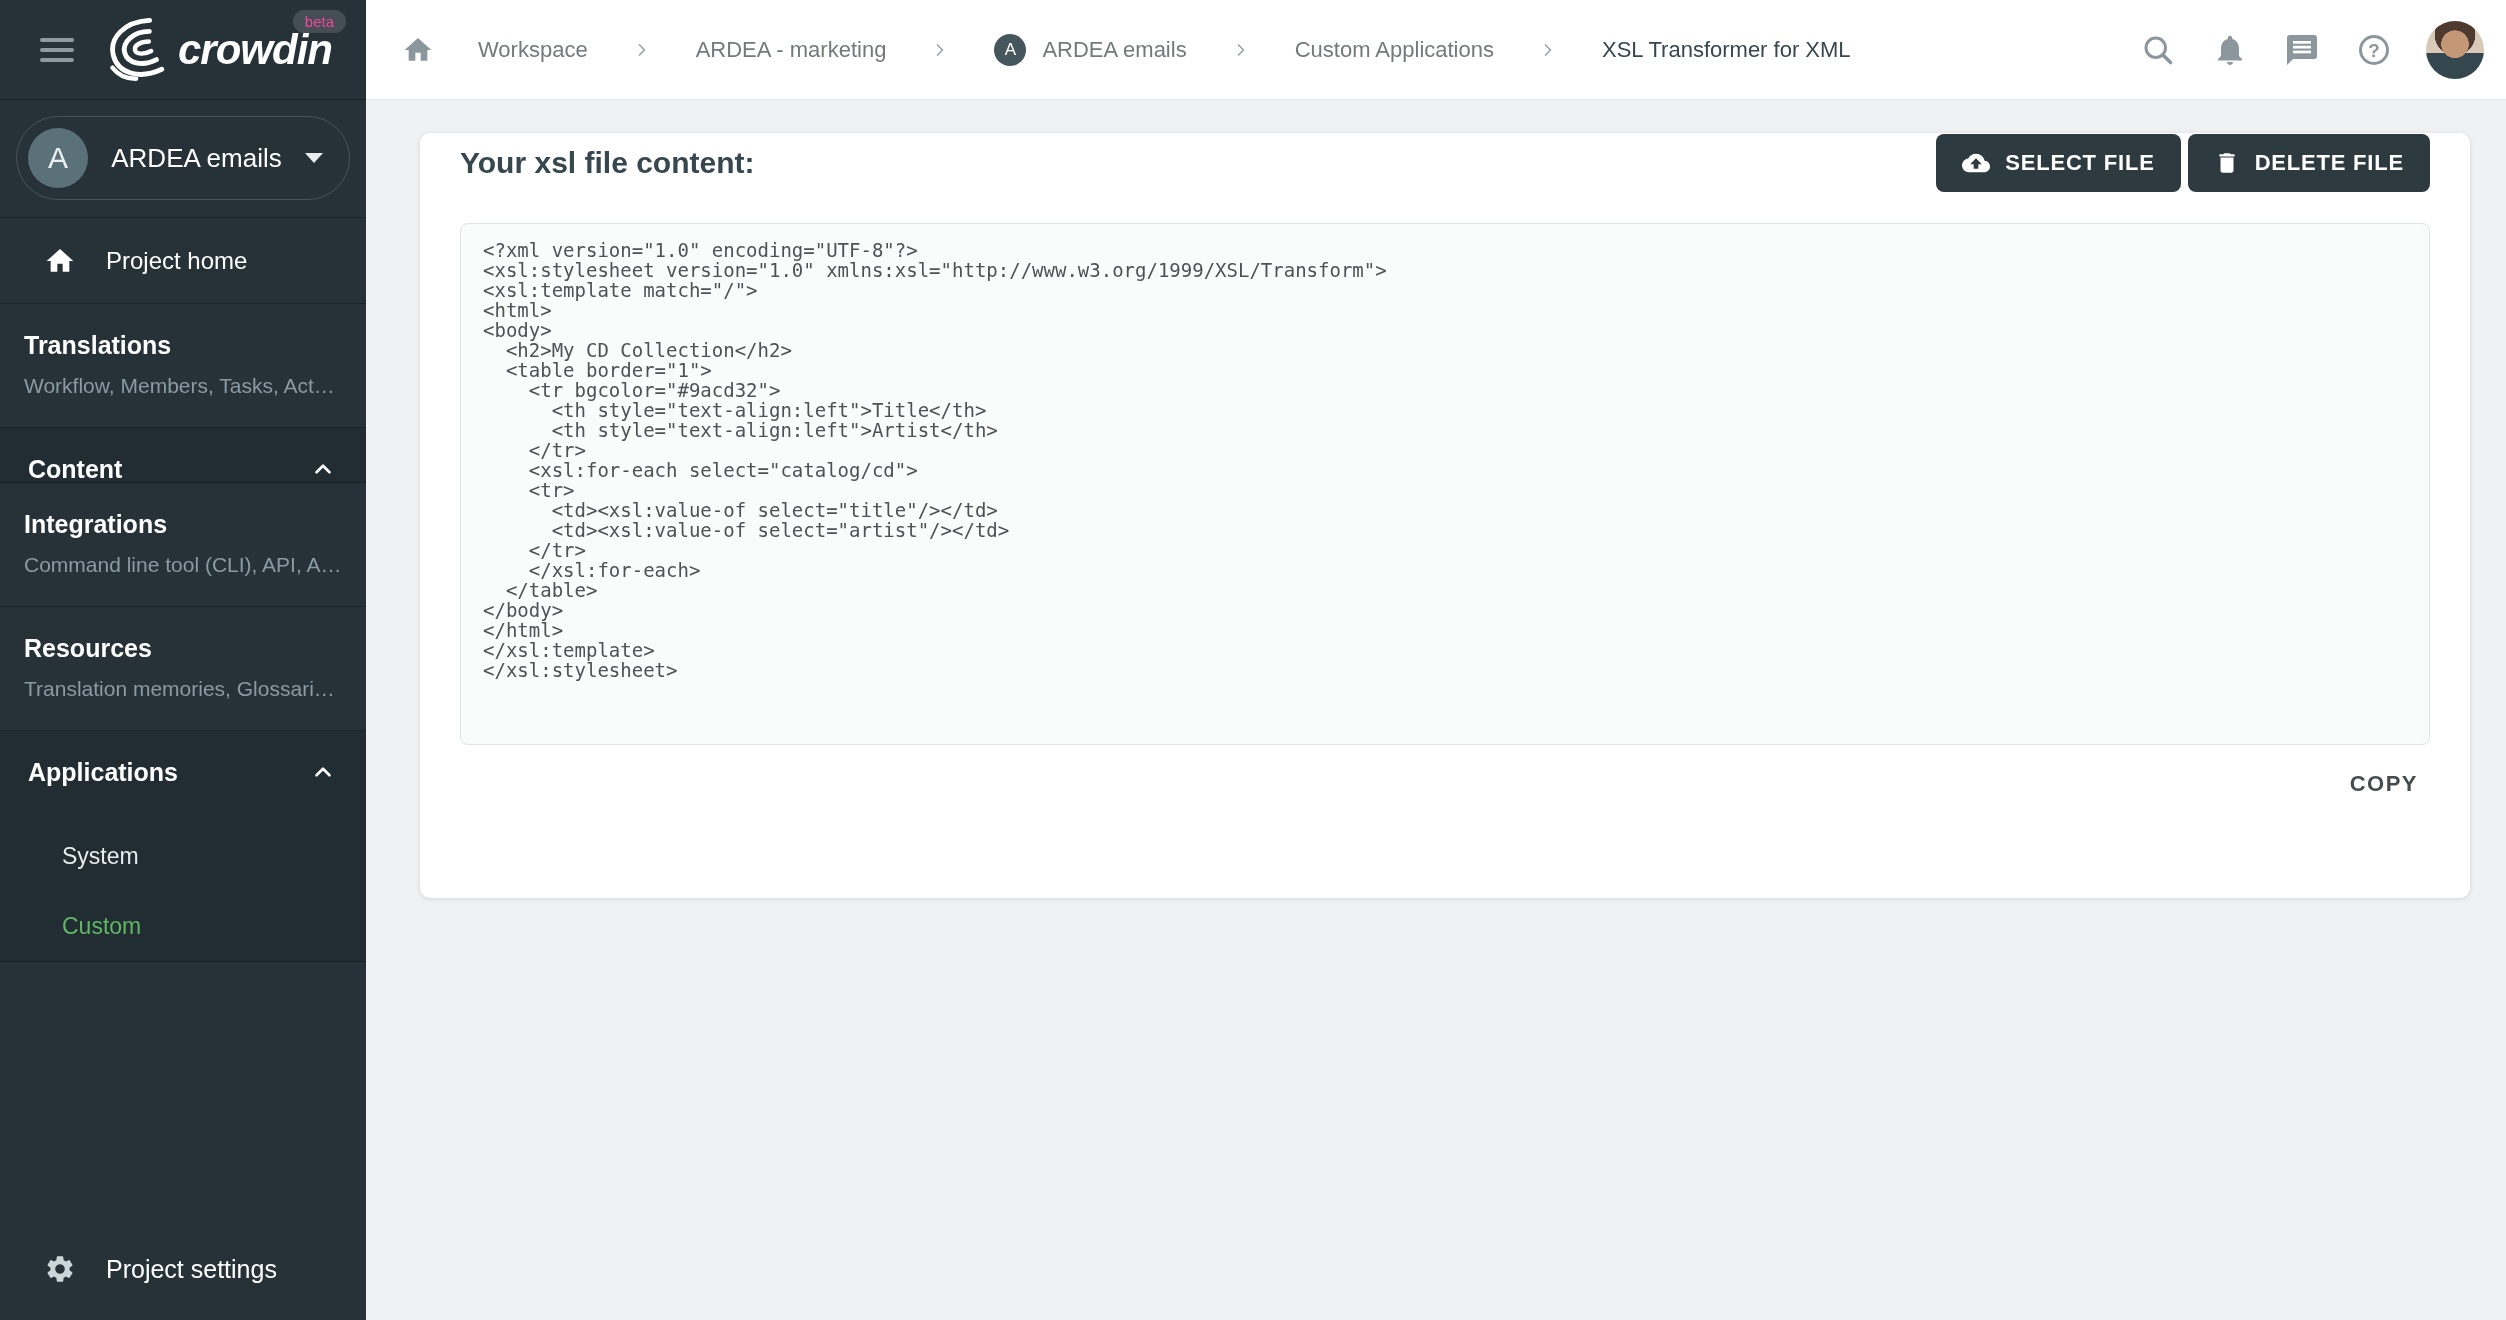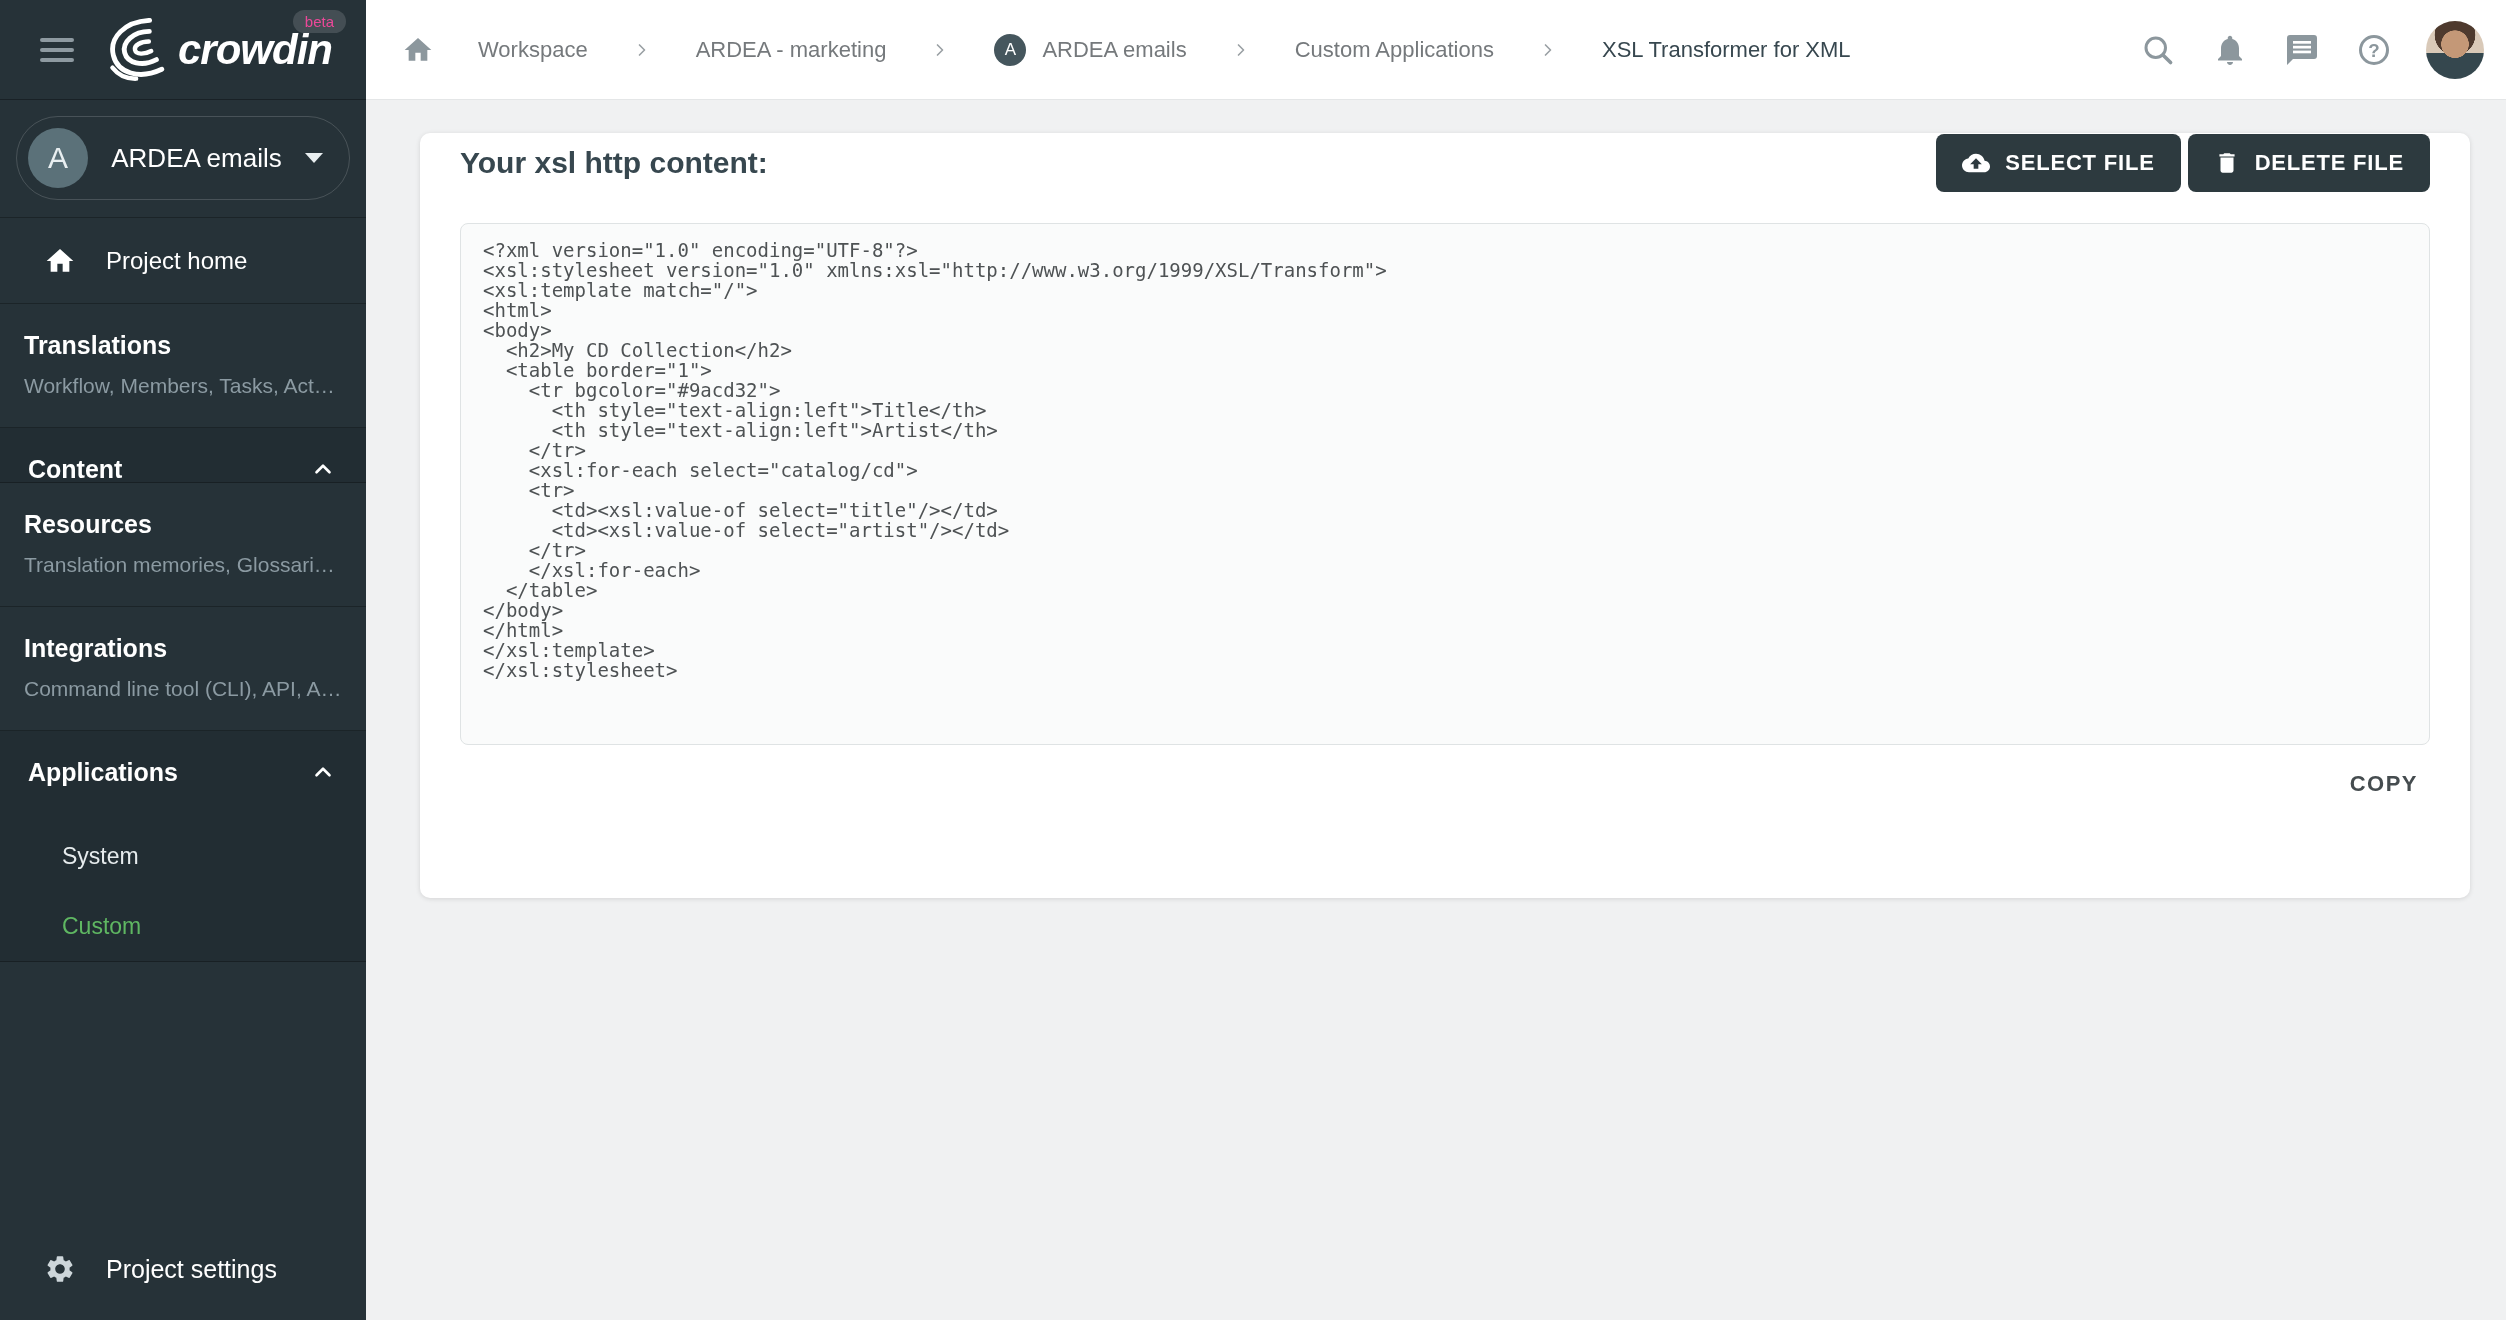--- a/index.html
+++ b/index.html
@@ -137,27 +137,27 @@
       <div class="sec-exp">
         <div class="sec-head">
           <span class="sec-title">Content</span>
           <svg width="26" height="26" viewBox="0 0 24 24">
             <path d="M6 15l6-6 6 6" stroke="#fff" stroke-width="2.4" fill="none" stroke-linecap="round" stroke-linejoin="round"></path>
           </svg>
         </div>
       </div>
 
       <div class="sec">
+        <div class="sec-title">Integrations</div>
+        <div class="sec-sub">Command line tool (CLI), API, A…</div>
+      </div>
+
+      <div class="sec">
         <div class="sec-title">Resources</div>
         <div class="sec-sub">Translation memories, Glossari…</div>
-      </div>
-
-      <div class="sec">
-        <div class="sec-title">Integrations</div>
-        <div class="sec-sub">Command line tool (CLI), API, A…</div>
       </div>
 
       <div class="sec-exp">
         <div class="sec-head">
           <span class="sec-title">Applications</span>
           <svg width="26" height="26" viewBox="0 0 24 24">
             <path d="M6 15l6-6 6 6" stroke="#fff" stroke-width="2.4" fill="none" stroke-linecap="round" stroke-linejoin="round"></path>
           </svg>
         </div>
         <ul>
@@ -231,21 +231,21 @@
             <text x="12" y="16.4" text-anchor="middle" font-size="12.5" font-weight="bold" fill="#8c979d" font-family="Liberation Sans, sans-serif">?</text>
           </svg>
         </button>
         <button class="avatar-photo"></button>
       </div>
     </header>
 
     <div class="page">
       <div class="card">
         <div class="card-head">
-          <h1>Your xsl http content:</h1>
+          <h1>Your xsl file content:</h1>
           <div class="btns">
             <button class="dark-btn">
               <svg width="28" height="28" viewBox="0 0 24 24">
                 <path fill="#fff" d="M19.35 10.04C18.67 6.59 15.64 4 12 4 9.11 4 6.6 5.64 5.35 8.04 2.34 8.36 0 10.91 0 14c0 3.31 2.69 6 6 6h13c2.76 0 5-2.24 5-5 0-2.64-2.05-4.78-4.65-4.96zM14 13v4h-4v-4H7l5-5 5 5h-3z"></path>
               </svg>
               <span>SELECT FILE</span>
             </button>
             <button class="dark-btn">
               <svg width="26" height="26" viewBox="0 0 24 24">
                 <path fill="#fff" d="M6 19c0 1.1.9 2 2 2h8c1.1 0 2-.9 2-2V7H6v12zM19 4h-3.5l-1-1h-5l-1 1H5v2h14V4z"></path>

